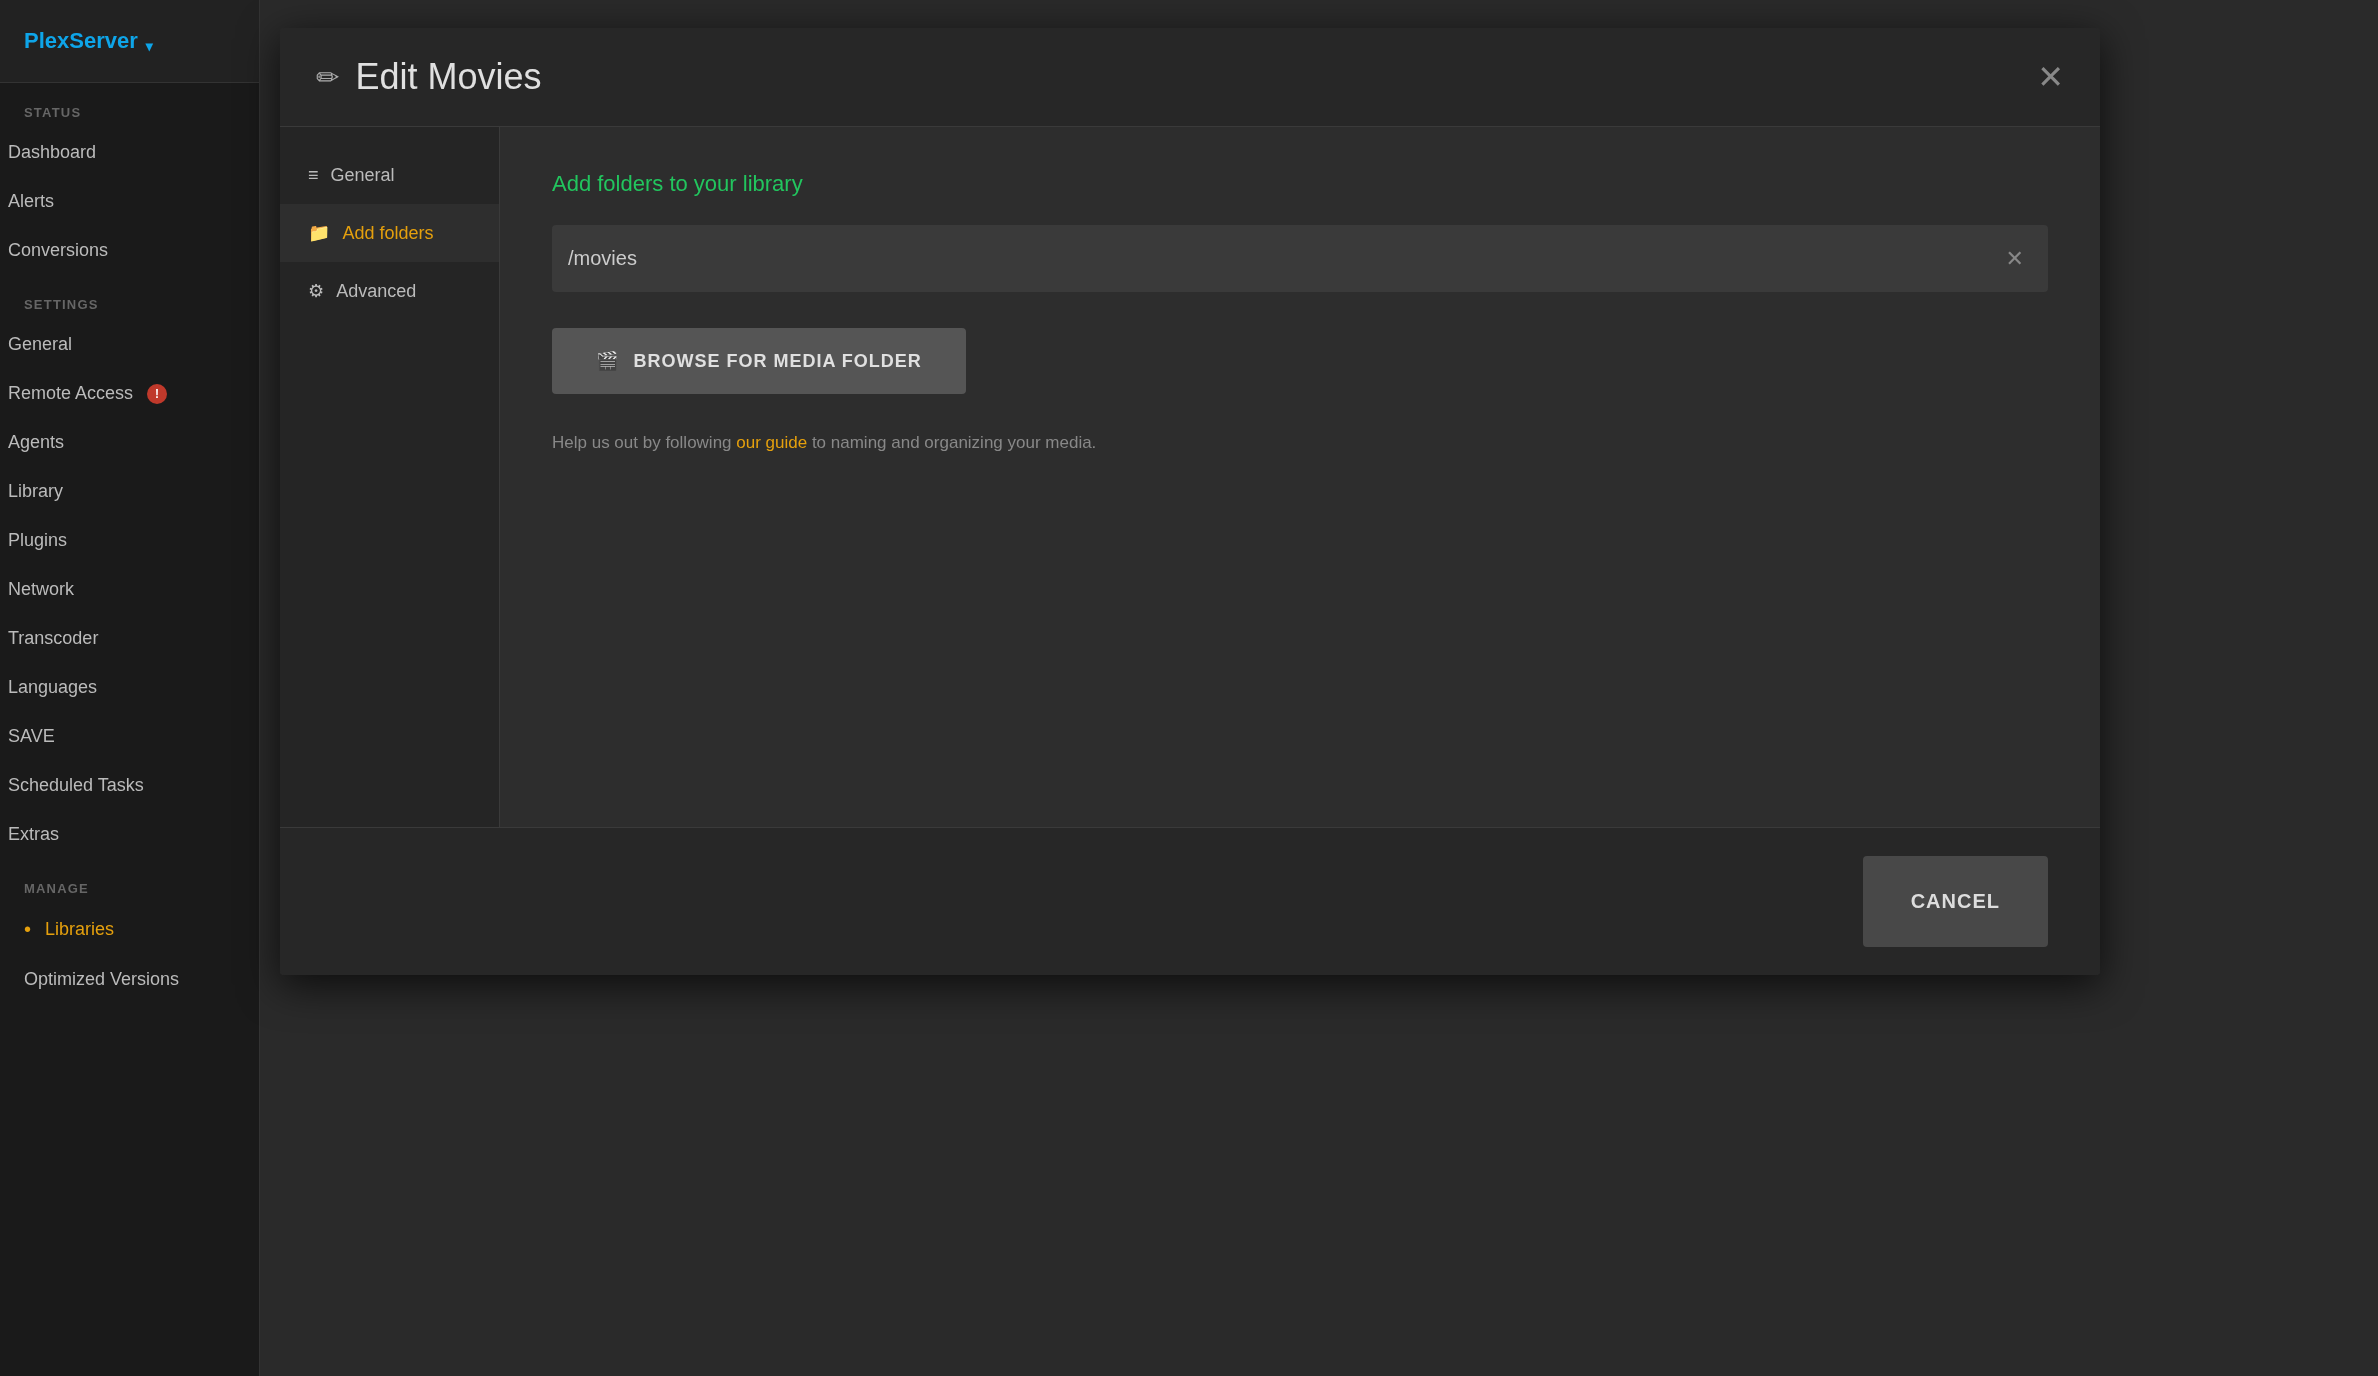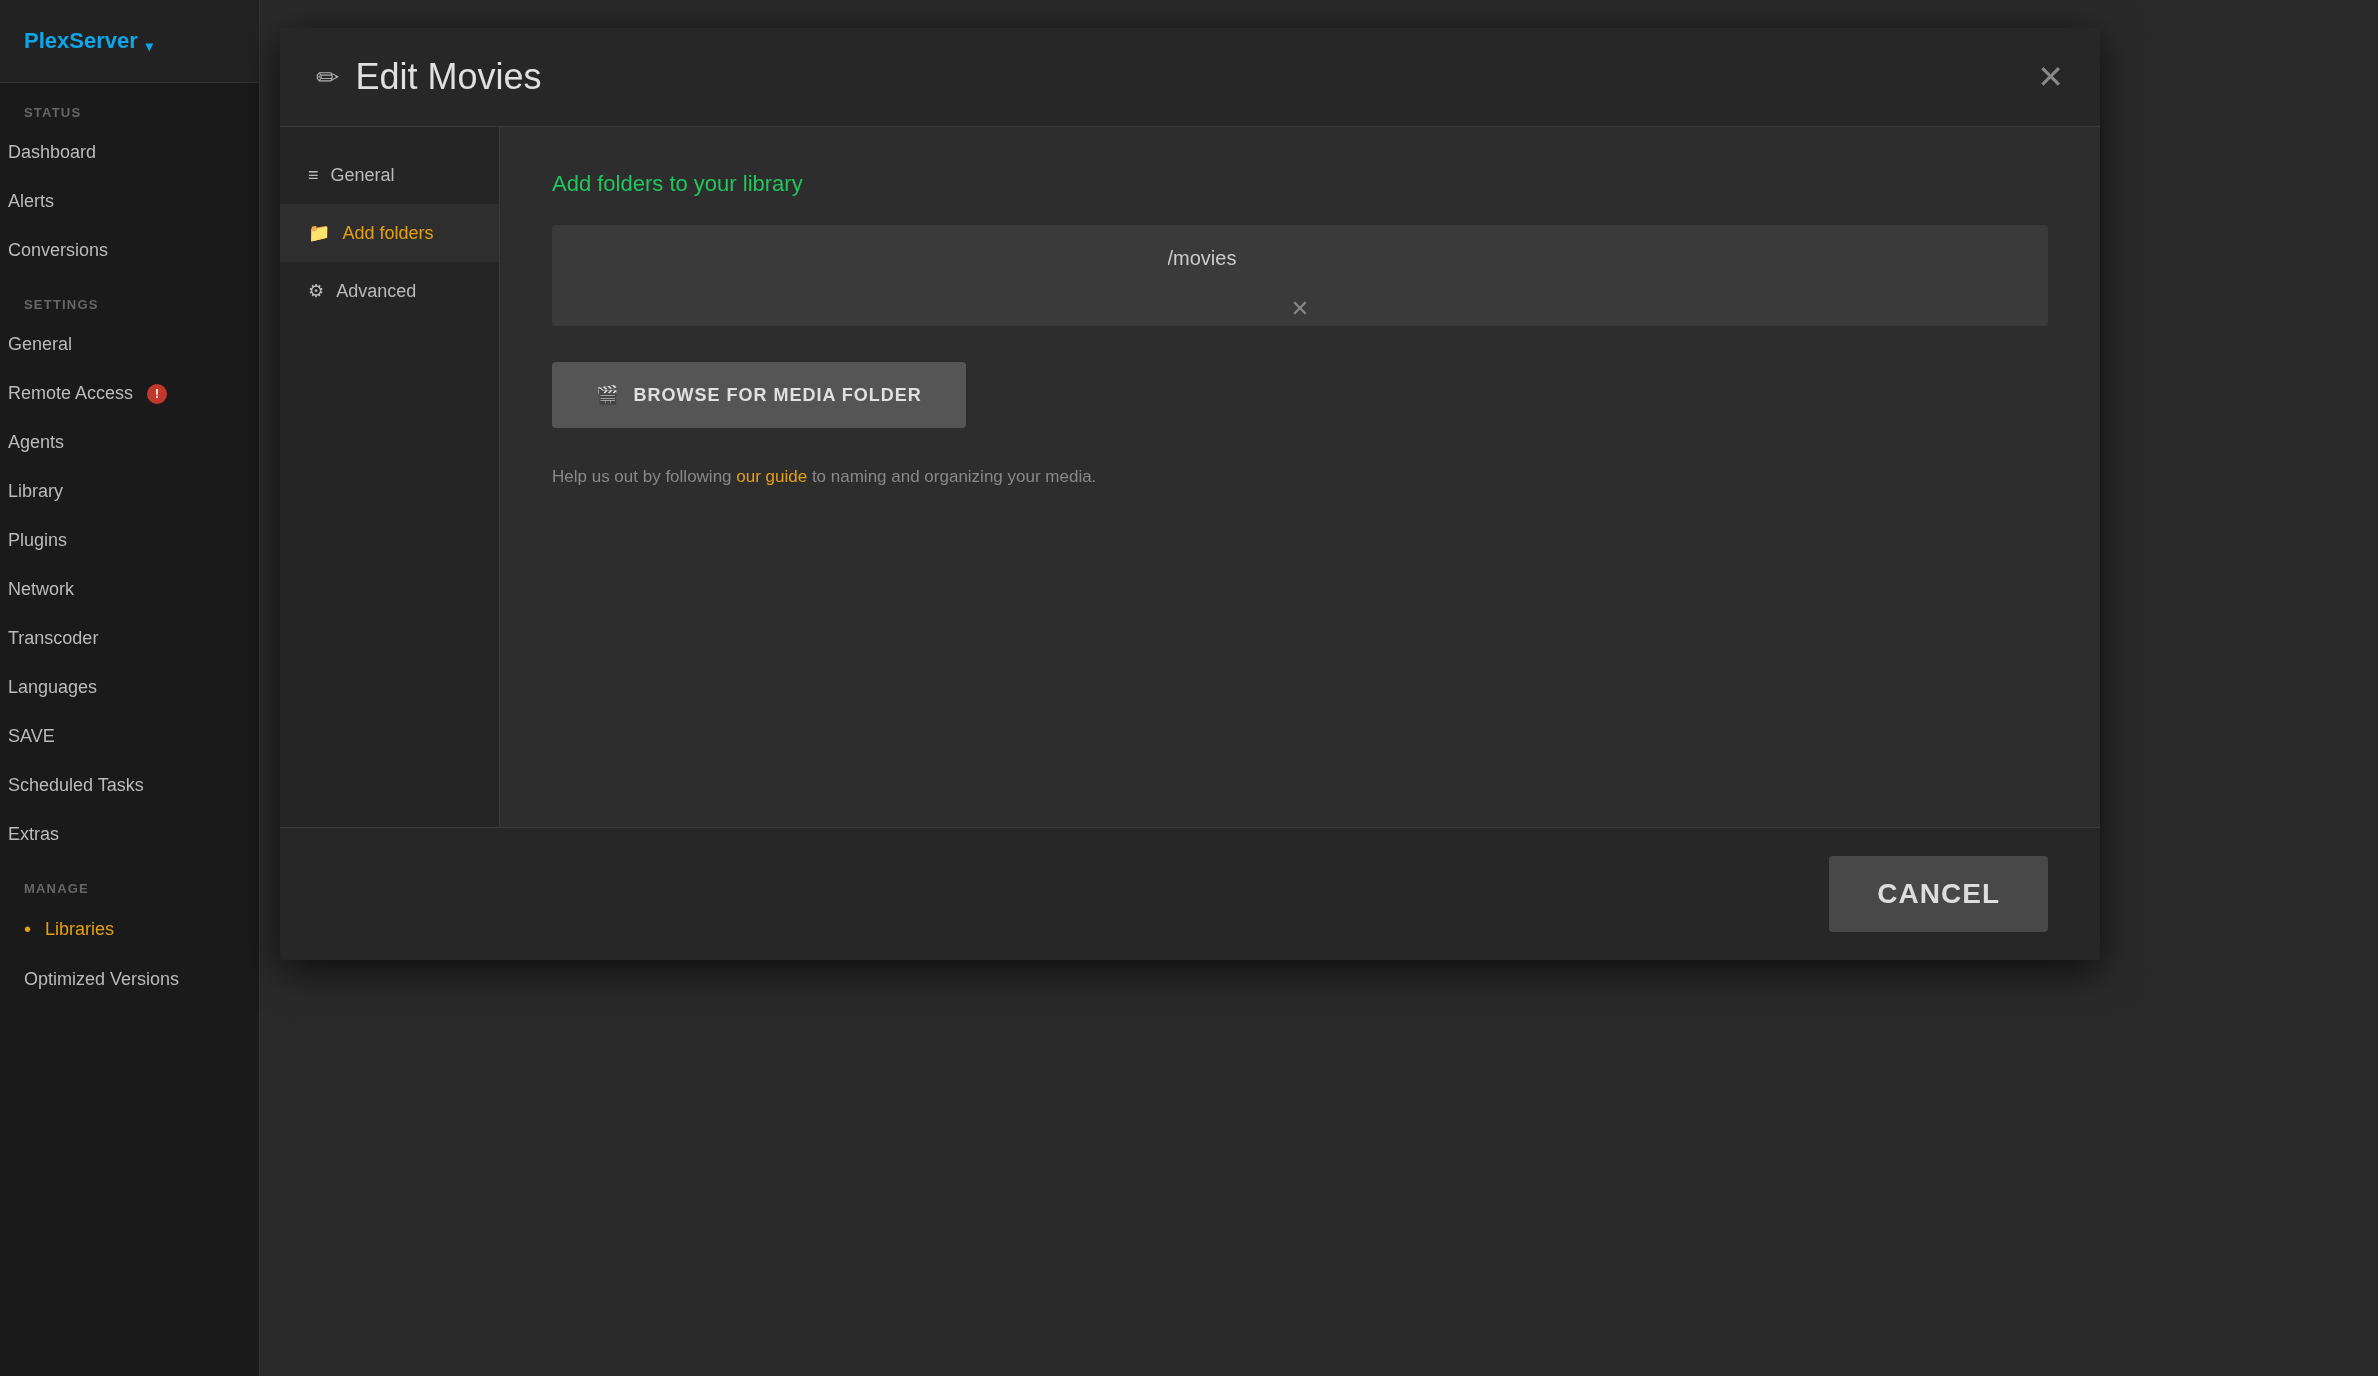--- a/index.html
+++ b/index.html
@@ -200,21 +200,20 @@
       font-weight: 400;
     }
 
     .folder-input-row {
       display: flex;
       align-items: center;
       background: #3a3a3a;
       border-radius: 4px;
       padding: 0 16px;
       margin-bottom: 36px;
-      flex-direction: column;
     }
 
     .folder-input {
       flex: 1;
       background: transparent;
       border: none;
       outline: none;
       color: #ccc;
       font-size: 20px;
       padding: 22px 0;
@@ -264,24 +263,24 @@
       align-items: center;
       justify-content: flex-end;
       gap: 20px;
       border-top: 1px solid #3a3a3a;
     }
 
     .btn-cancel {
       background: #484848;
       border: none;
       color: #ddd;
-      font-size: 28px;
+      font-size: 20px;
       font-weight: 700;
       letter-spacing: 1px;
-      padding: 22px 48px;
+      padding: 34px 48px;
       border-radius: 4px;
       cursor: pointer;
     }
 
     .btn-save {
       background: #e5a00d;
       border: none;
       color: #fff;
       font-size: 20px;
       font-weight: 700;

